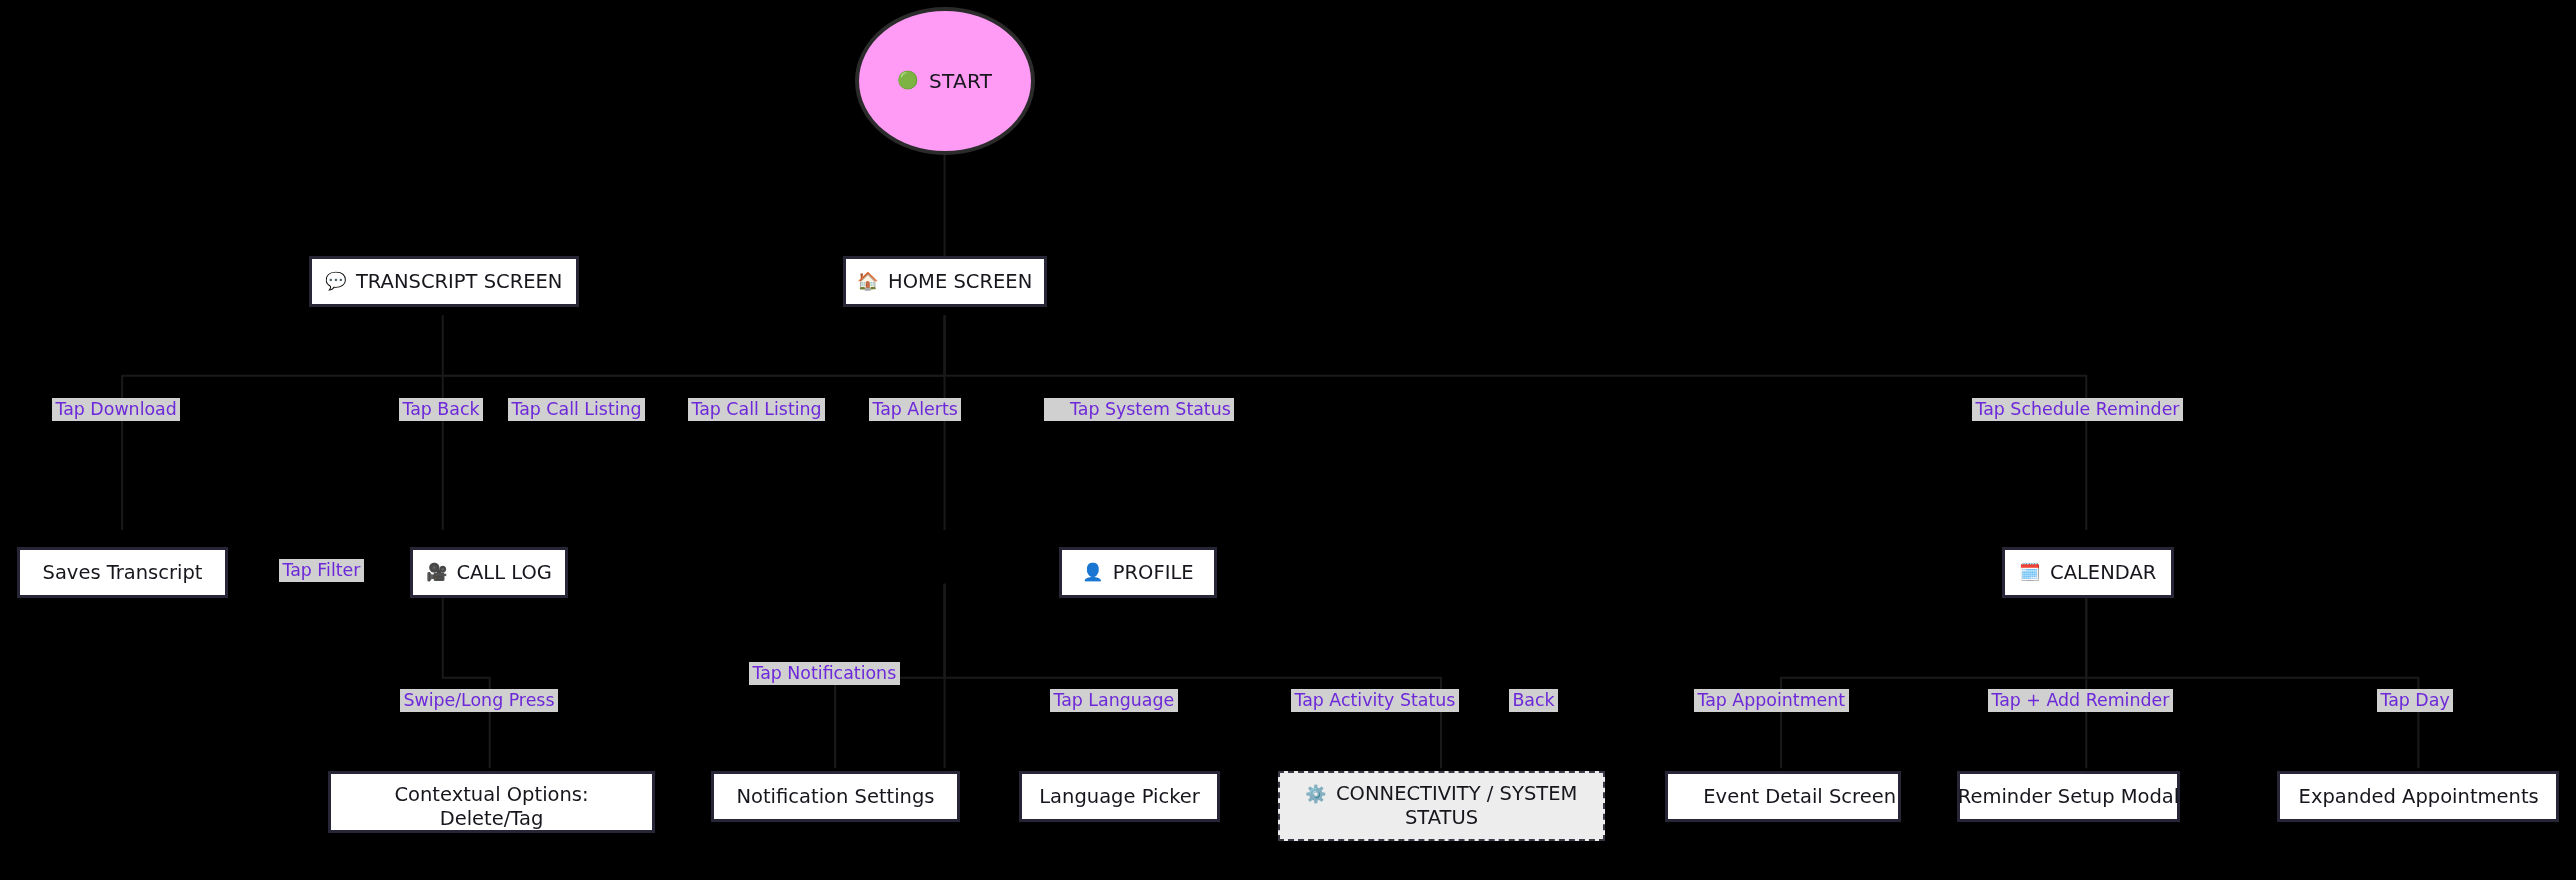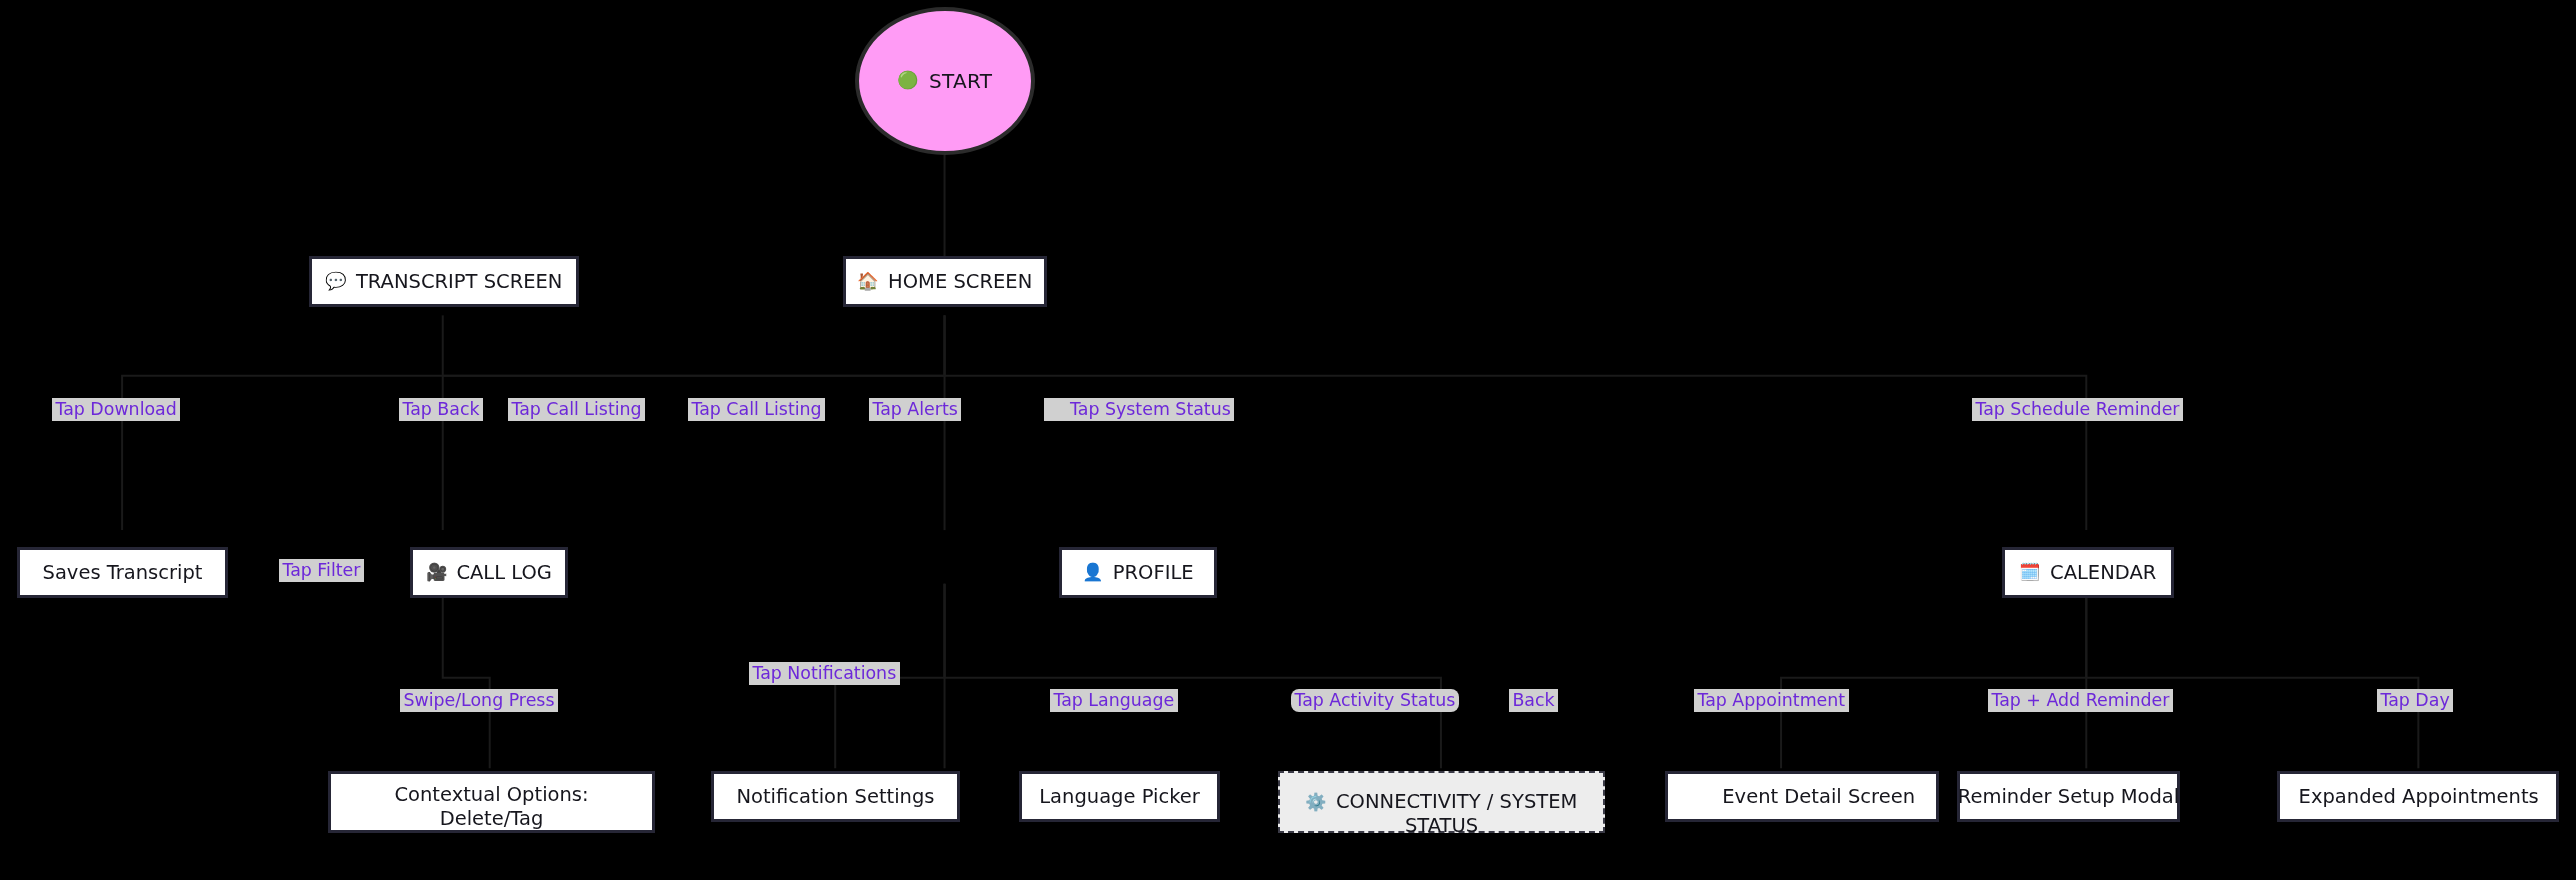--- a/index.html
+++ b/index.html
@@ -154,47 +154,47 @@
   </div>
 
   <div class="node" style="left:2002px; top:547px; width:172px; height:51px;">
     <span class="emoji">🗓️</span>
     <span class="label">CALENDAR</span>
   </div>
 
   <div class="edge-label" style="left:400px; top:689px;">Swipe/Long Press</div>
   <div class="edge-label" style="left:749px; top:662px;">Tap Notifications</div>
   <div class="edge-label" style="left:1050px; top:689px;">Tap Language</div>
-  <div class="edge-label" style="left:1291px; top:689px;border-radius:8px;">Tap Activity Status</div>
+  <div class="edge-label" style="left:1291px; top:689px;">Tap Activity Status</div>
   <div class="edge-label" style="left:1509px; top:689px;">Back</div>
   <div class="edge-label" style="left:1694px; top:689px;">Tap Appointment</div>
   <div class="edge-label" style="left:1988px; top:689px;">Tap + Add Reminder</div>
   <div class="edge-label" style="left:2377px; top:689px;">Tap Day</div>
 
   <div class="node wrap" style="left:328px; top:771px; width:327px; height:62px; display:block; padding-top:9.4px;">
     <div>Contextual Options:</div>
     <div>Delete/Tag</div>
   </div>
 
   <div class="node" style="left:711px; top:771px; width:249px; height:51px;">
     <span class="label">Notification Settings</span>
   </div>
 
   <div class="node" style="left:1019px; top:771px; width:201px; height:51px;">
     <span class="label">Language Picker</span>
   </div>
 
-  <div class="node wrap dashed" style="left:1278px; top:771px; width:327px; height:62px; display:block; padding-top:17px;">
+  <div class="node wrap dashed" style="left:1278px; top:771px; width:327px; height:70px; display:block; padding-top:9px;">
     <div>
       <span class="emoji">⚙️</span><span>CONNECTIVITY / SYSTEM</span>
     </div>
     <div>STATUS</div>
   </div>
 
-  <div class="node" style="left:1665px; top:771px; width:274px; height:51px;padding-left:44px;">
+  <div class="node" style="left:1665px; top:771px; width:236px; height:51px;padding-left:44px;">
     <span class="label">Event Detail Screen</span>
   </div>
 
   <div class="node" style="left:1957px; top:771px; width:223px; height:51px;">
     <span class="label">Reminder Setup Modal</span>
   </div>
 
   <div class="node" style="left:2277px; top:771px; width:282px; height:51px;padding-left:12px;">
     <span class="label">Expanded Appointments</span>
   </div>

